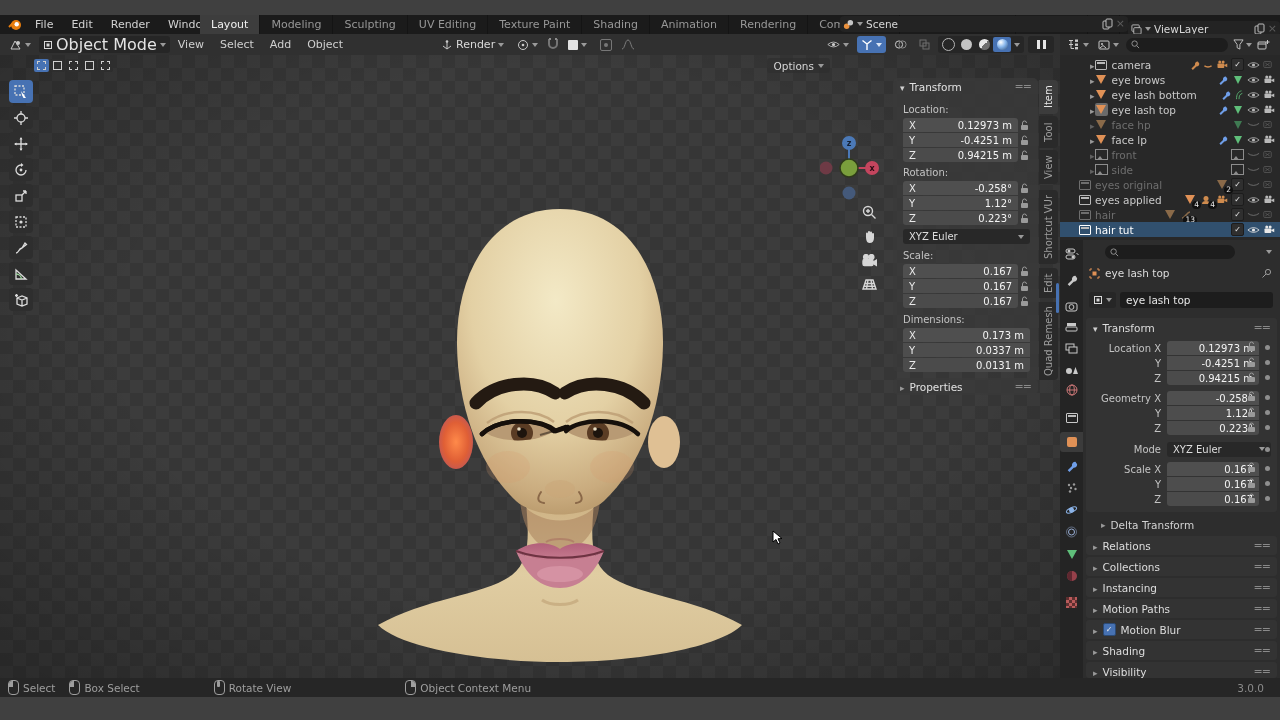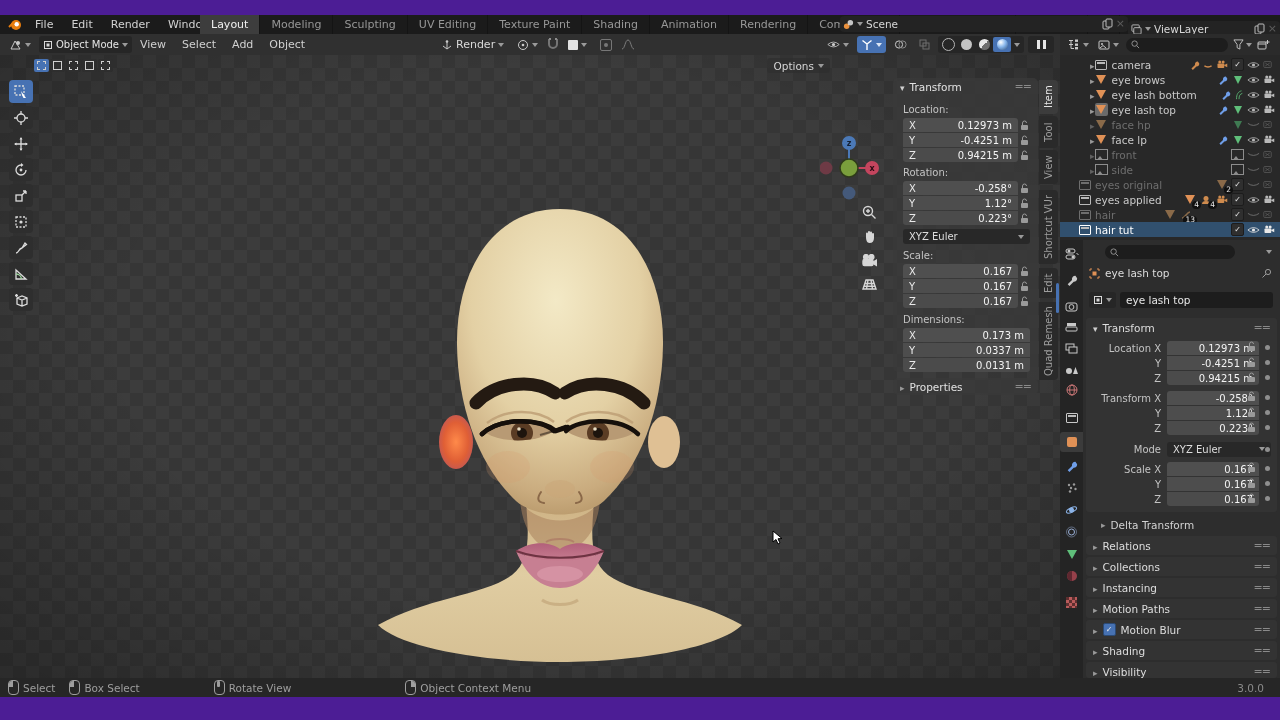--- a/index.html
+++ b/index.html
@@ -1,16 +1,16 @@
 <!DOCTYPE html>
 <html><head>
 <meta charset="utf-8">
 <style>
   html,body{margin:0;padding:0;background:#000}
-  .screen{position:relative;width:1280px;height:720px;background:#4c1d95;overflow:hidden;
+  .screen{position:relative;width:1280px;height:720px;background:#404040;overflow:hidden;
           font-family:"DejaVu Sans","Liberation Sans",sans-serif;font-size:11px;color:#c9c9c9;
           -webkit-font-smoothing:antialiased}
   .a{position:absolute}
   .r{display:flex;align-items:center}
 
   
   .topbar{left:0;top:15px;width:1280px;height:19px;background:#1b1b1b}
   .menu{padding:0 9px;line-height:19px;color:#d2d2d2;font-size:11px;cursor:default}
   .wtabs{position:absolute;left:200px;top:0;height:19px;display:flex}
   .wtab{padding:0 11px;line-height:19px;color:#979797;font-size:11px;border-right:1px solid #141414}
@@ -193,21 +193,21 @@
           <path d="M2 10 L6 2 L11 10 Z" fill="none" stroke="#c9c9c9"></path>
           <circle cx="9" cy="4" r="2" fill="#c9c9c9"></circle>
         </svg>
       <span class="chev"></span>
     </div>
     <div class="hbtn dark" style="margin-left:4px">
       <svg width="10" height="10" viewBox="0 0 10 10">
           <rect x="1.5" y="1.5" width="7" height="7" fill="none" stroke="#d8d8d8"></rect>
           <rect x="3.5" y="3.5" width="3" height="3" fill="#d8d8d8"></rect>
         </svg>
-      <span style="color:#e4e4e4;font-size:10px">Object Mode</span>
+      <span style="color:#e4e4e4;font-size:16px">Object Mode</span>
       <span class="chev"></span>
     </div>
     <span class="hmenu">View</span>
     <span class="hmenu">Select</span>
     <span class="hmenu">Add</span>
     <span class="hmenu">Object</span>
 
     <div class="r" style="position:absolute;left:437px;gap:5px">
       <div class="hbtn">
         <svg width="12" height="12" viewBox="0 0 12 12">
@@ -1126,21 +1126,21 @@
         </div>
       <div class="prow" style="left:6px;top:116px">
           <span class="lab">Y</span>
           <span class="pfld m">-0.4251 m</span>
         </div>
       <div class="prow" style="left:6px;top:131px">
           <span class="lab">Z</span>
           <span class="pfld b">0.94215 m</span>
         </div>
       <div class="prow" style="left:6px;top:151px">
-          <span class="lab">Transform X</span>
+          <span class="lab">Geometry X</span>
           <span class="pfld t">-0.258°</span>
         </div>
       <div class="prow" style="left:6px;top:166px">
           <span class="lab">Y</span>
           <span class="pfld m">1.12°</span>
         </div>
       <div class="prow" style="left:6px;top:181px">
           <span class="lab">Z</span>
           <span class="pfld b">0.223°</span>
         </div>

